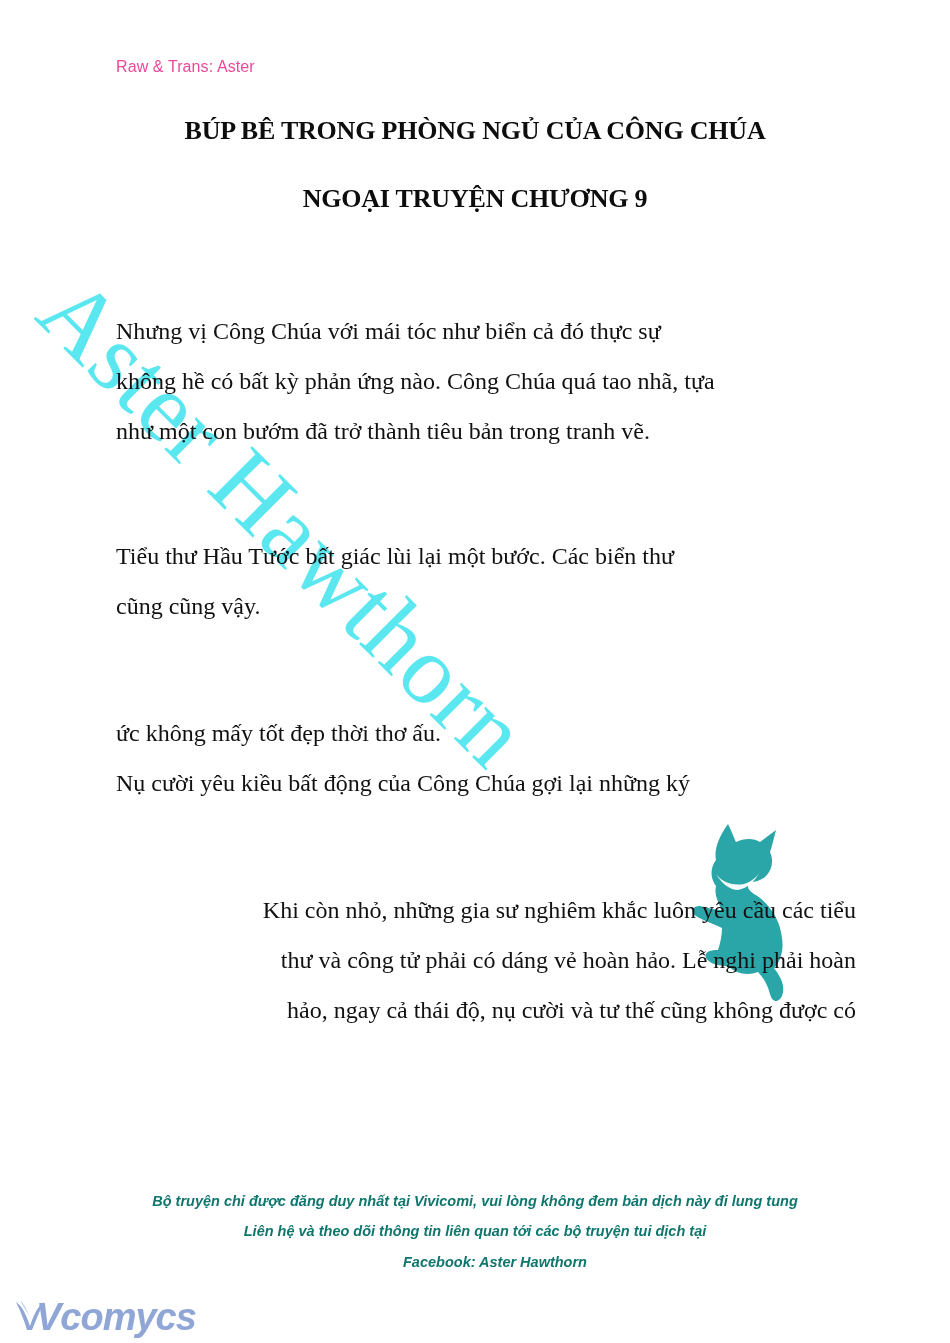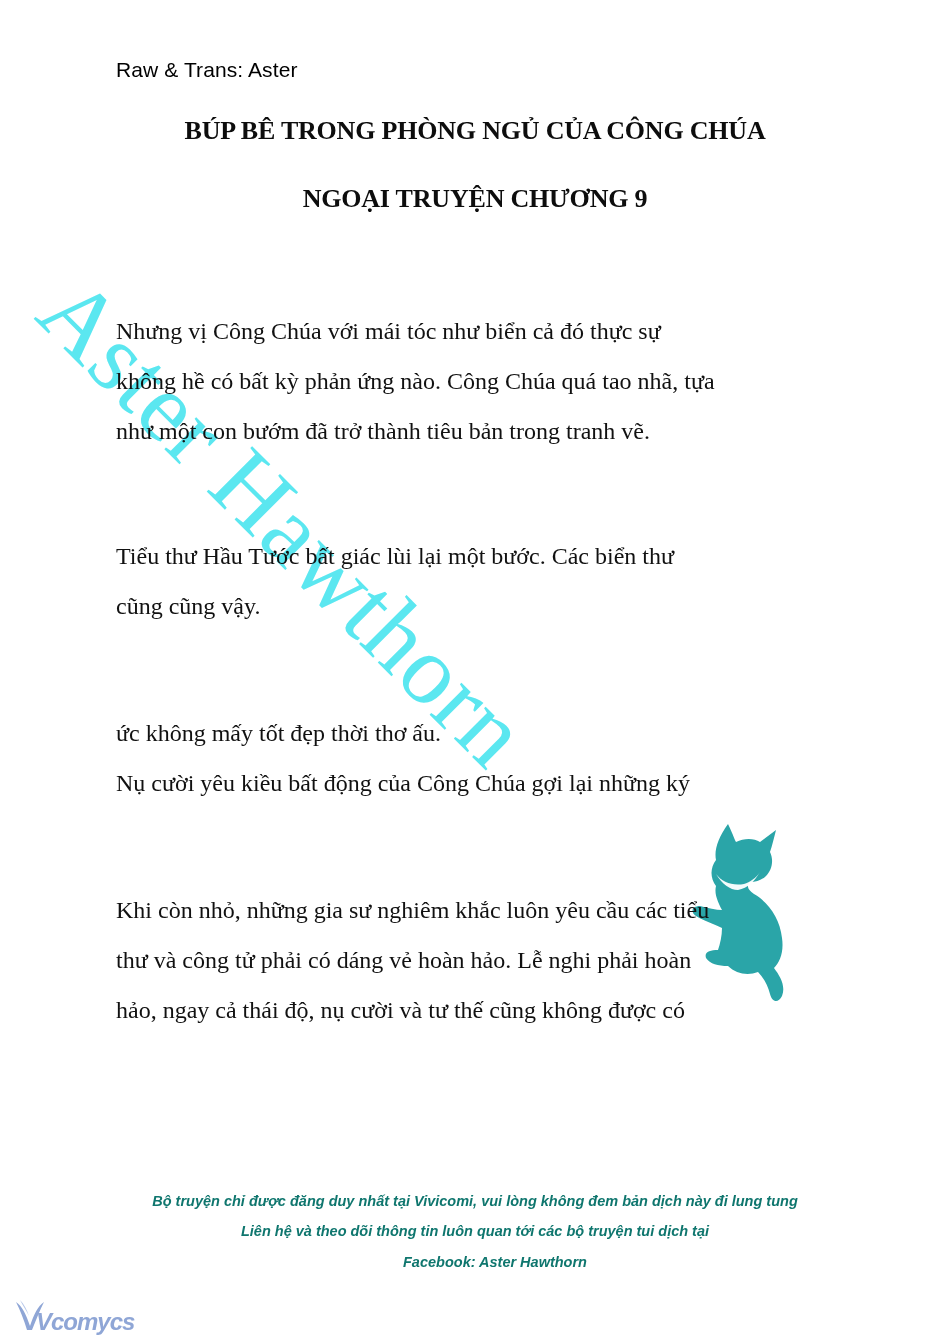--- a/index.html
+++ b/index.html
@@ -18,22 +18,22 @@
     .page {
       position: absolute;
       left: 0; top: 0;
       width: 950px; height: 1343px;
     }
     .credit {
       position: absolute;
       left: 116px;
       top: 58px;
       font-family: "Liberation Sans", sans-serif;
-      font-size: 21px;
-      color: #000000;
+      font-size: 16px;
+      color: #ec4899;
       letter-spacing: 0.1px;
     }
     .title {
       position: absolute;
       left: 0;
       width: 950px;
       text-align: center;
       font-family: "Liberation Serif", serif;
       font-weight: bold;
       font-size: 26px;
@@ -50,21 +50,21 @@
       font-family: "Liberation Serif", serif;
       font-size: 24px;
       line-height: 50px;
       color: #111;
       margin: 0;
     }
     .para .line { display: block; white-space: nowrap; }
     .p1 { top: 306px; }
     .p2 { top: 531px; }
     .p3 { top: 708px; }
-    .p4 { top: 885px; }
+    .p4 { top: 885px; text-align: right; }
 
     .watermark {
       position: absolute;
       left: 96px;
       top: 255px;
       transform-origin: 0 0;
       transform: rotate(45deg);
       font-family: "Liberation Serif", serif;
       font-size: 98px;
       color: #3fe3ee;
@@ -103,25 +103,25 @@
     .logo {
       position: absolute;
       left: 14px;
       top: 1296px;
       width: 130px;
       height: 38px;
     }
     .logo-text {
       position: absolute;
       left: 22px;
-      top: 12px;
+      top: 0px;
       font-family: "Liberation Sans", sans-serif;
       font-style: italic;
       font-weight: bold;
-      font-size: 24px;
+      font-size: 38px;
       color: #8fa6d6;
       letter-spacing: -1px;
     }
   </style>
 </head>
 <body>
 
 <div class="page">
 
   <div class="watermark">Aster Hawthorn</div>
@@ -176,21 +176,21 @@
       <span class="line">Nụ cười yêu kiều bất động của Công Chúa gợi lại những ký</span>
     </div>
 
     <div class="para p4">
       <span class="line">Khi còn nhỏ, những gia sư nghiêm khắc luôn yêu cầu các tiểu</span>
       <span class="line">thư và công tử phải có dáng vẻ hoàn hảo. Lễ nghi phải hoàn</span>
       <span class="line">hảo, ngay cả thái độ, nụ cười và tư thế cũng không được có</span>
     </div>
 
     <div class="footer f1">Bộ truyện chỉ được đăng duy nhất tại Vivicomi, vui lòng không đem bản dịch này đi lung tung</div>
-    <div class="footer f2">Liên hệ và theo dõi thông tin luôn quan tới các bộ truyện tui dịch tại</div>
+    <div class="footer f2">Liên hệ và theo dõi thông tin liên quan tới các bộ truyện tui dịch tại</div>
     <div class="footer f3">Facebook: Aster Hawthorn</div>
 
     <div class="logo">
       <svg width="30" height="38" viewBox="0 0 30 38" style="position:absolute;left:0;top:0;">
         <path fill="#8fa6d6" d="M2 6 C8 10 12 18 16 30 C20 18 24 10 30 6 C26 14 22 24 18 34 L13 34 C10 24 6 14 2 6 Z"></path>
         <path fill="#b8c8ea" d="M6 4 C10 8 13 14 15 20 C12 14 9 10 6 4 Z"></path>
       </svg>
       <span class="logo-text">Vcomycs</span>
     </div>
   </div>

